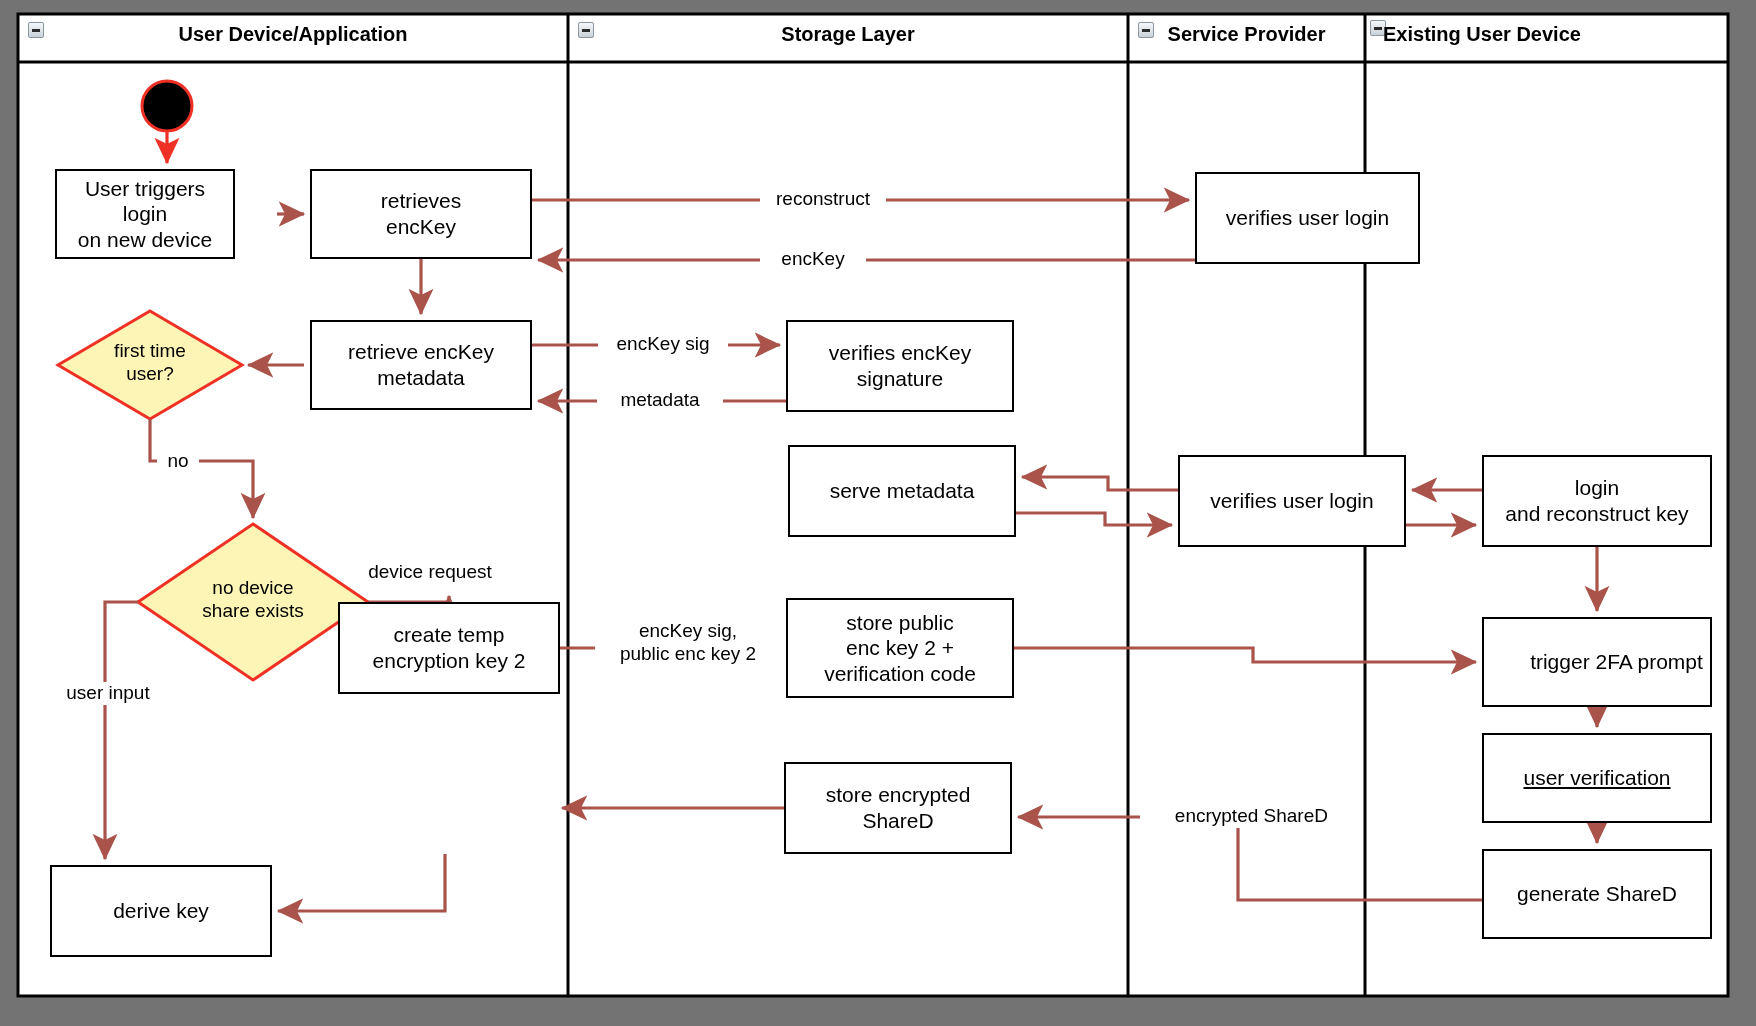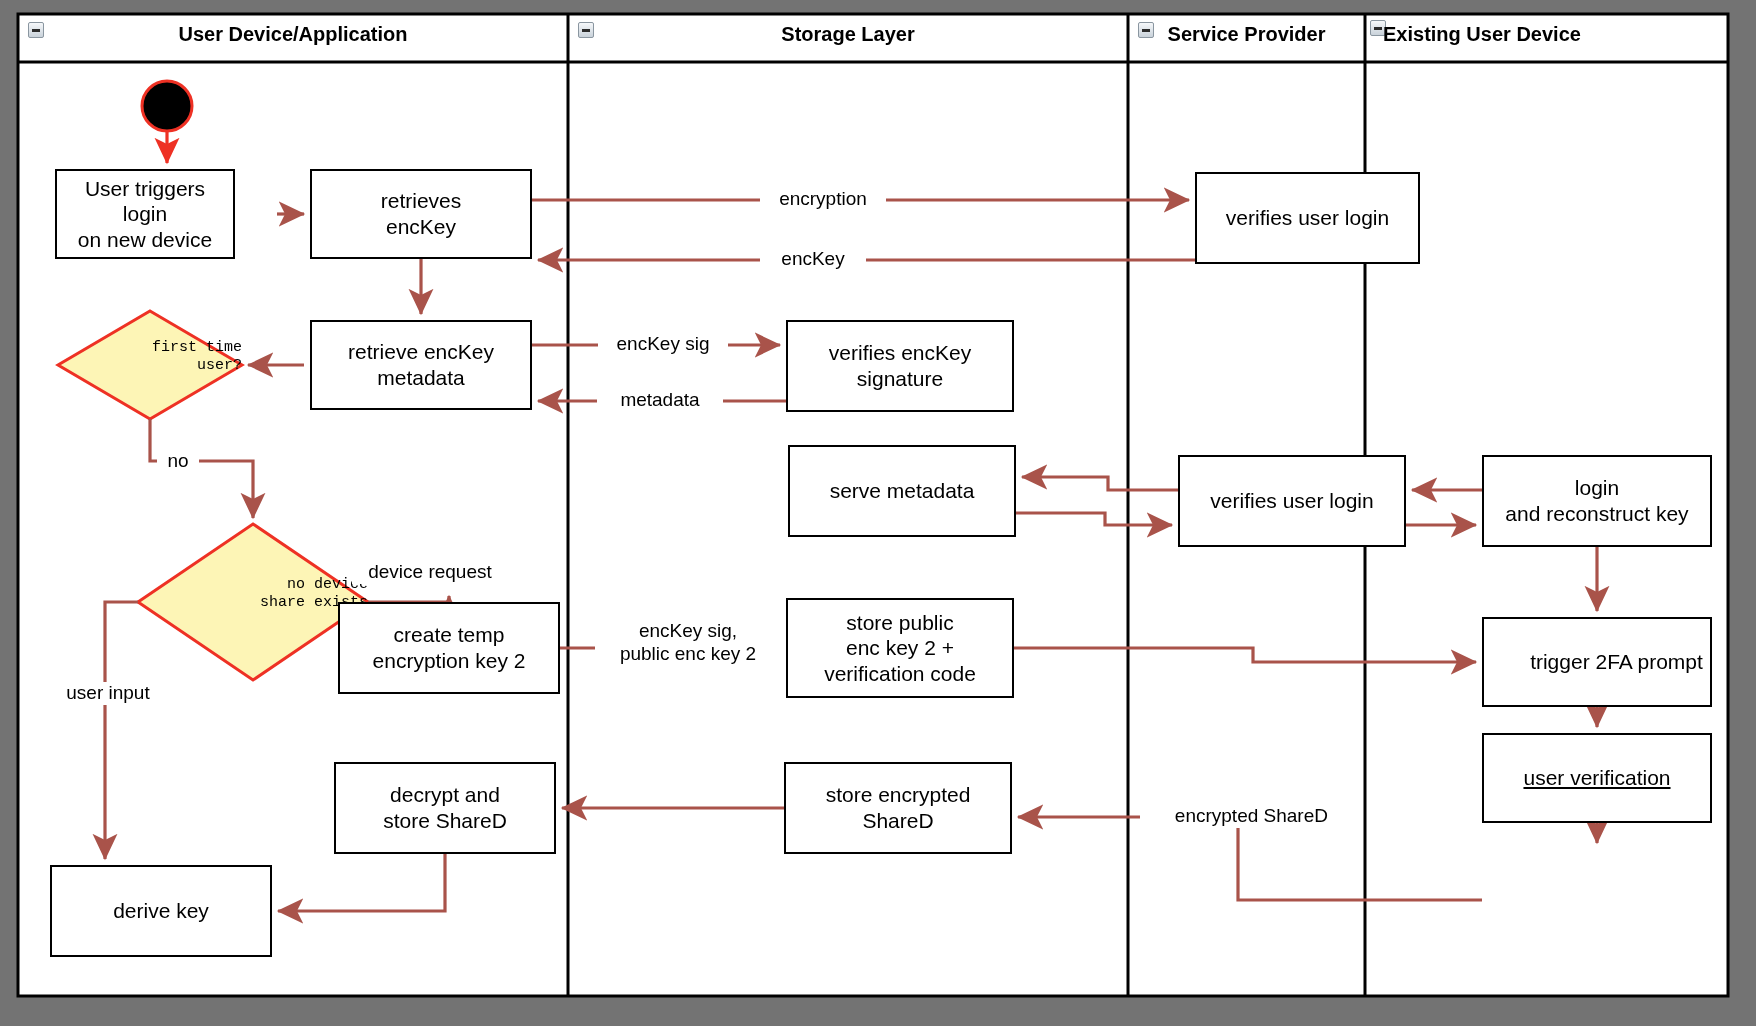--- a/index.html
+++ b/index.html
@@ -71,25 +71,25 @@
     font-size: 19px;
     line-height: 1.2;
     text-align: center;
     white-space: pre;
     padding: 0 3px;
     font-family: "Liberation Sans", sans-serif;
   }
   .diamond-label {
     position: absolute;
     color: #000000;
-    font-size: 15px;
+    font-size: 19px;
     line-height: 1.22;
-    text-align: right;
+    text-align: center;
     white-space: pre;
-    font-family: Liberation Mono, monospace;
+    font-family: Liberation Sans, sans-serif;
   }
 </style>
 </head>
 <body>
 
 <div id="stage">
 
   <svg id="svg-layer" viewBox="0 0 1756 1026">
     <defs>
       <marker id="arrowRed" viewBox="0 0 12 12" refX="10.5" refY="6" markerWidth="9" markerHeight="9" orient="auto-start-reverse">
@@ -209,23 +209,20 @@
   </div>
 
   <div class="node" style="left:310px; top:320px; width:222px; height:90px;">
     <span>retrieve encKey<br>metadata</span>
   </div>
 
   <div class="node" style="left:338px; top:602px; width:222px; height:92px;">
     <span>create temp<br>encryption key 2</span>
   </div>
 
-  <div class="node" style="left:334px; top:762px; width:222px; height:92px;">
-    <span>decrypt and<br>store ShareD</span>
-  </div>
 
   <div class="node" style="left:50px; top:865px; width:222px; height:92px;">
     <span>derive key</span>
   </div>
 
   <div class="node" style="left:786px; top:320px; width:228px; height:92px;">
     <span>verifies encKey<br>signature</span>
   </div>
 
   <div class="node" style="left:788px; top:445px; width:228px; height:92px;">
@@ -253,22 +250,25 @@
   </div>
 
   <div class="node" style="left:1482px; top:617px; width:230px; height:90px;padding-left:39px;">
     <span>trigger 2FA prompt</span>
   </div>
 
   <div class="node" style="left:1482px; top:733px; width:230px; height:90px;text-decoration:underline;">
     <span>user verification</span>
   </div>
 
-
-  <div class="edge-label" style="left:760px; top:188px; width:120px;">encryption</div>
+  <div class="node" style="left:1482px; top:849px; width:230px; height:90px;">
+    <span>generate ShareD</span>
+  </div>
+
+  <div class="edge-label" style="left:760px; top:188px; width:120px;">reconstruct</div>
 
   <div class="edge-label" style="left:760px; top:248px; width:100px;">encKey</div>
 
   <div class="edge-label" style="left:598px; top:333px; width:124px;">encKey sig</div>
 
   <div class="edge-label" style="left:597px; top:389px; width:120px;">metadata</div>
 
   <div class="edge-label" style="left:157px; top:450px; width:36px;">no</div>
 
   <div class="edge-label" style="left:352px; top:561px; width:150px;">device request</div>

